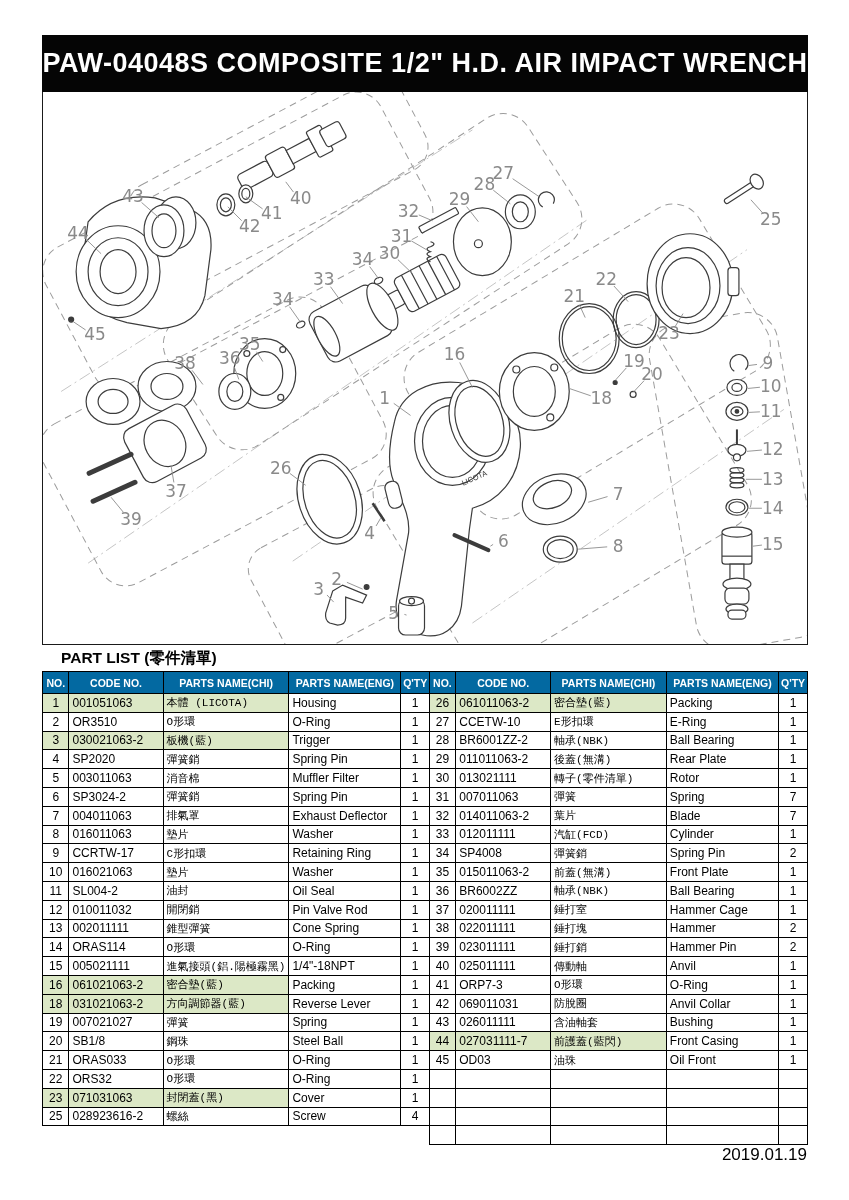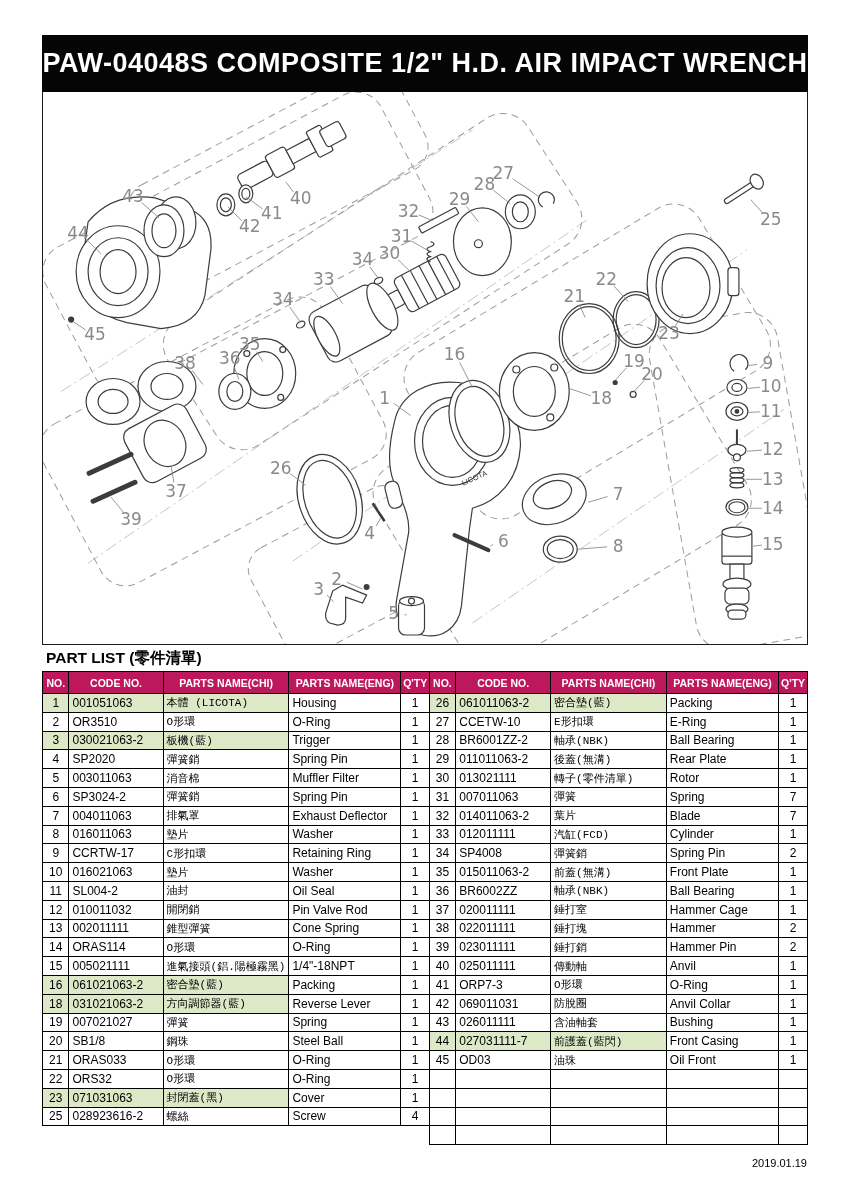--- a/index.html
+++ b/index.html
@@ -3,32 +3,32 @@
 <meta charset="utf-8">
 <style>
   html,body{margin:0;padding:0;background:#fff;}
   body{width:849px;height:1200px;position:relative;font-family:"Liberation Sans",sans-serif;color:#000;}
   .page{position:absolute;left:42px;top:35px;width:766px;}
   .title-bar{background:#050505;color:#fff;height:57px;display:flex;align-items:center;justify-content:center;
     font-size:27px;font-weight:bold;letter-spacing:.5px;font-family:"Liberation Sans",sans-serif;}
   .diagram-box{border:1.5px solid #1a1a1a;border-top:none;height:553px;background:#fff;box-sizing:border-box;overflow:hidden;}
   .diagram-box svg{display:block;width:100%;height:100%;}
   .plabel{font:17px "DejaVu Sans",sans-serif;fill:#8a8a8a;}
-  .partlist-title{font-weight:bold;font-size:15.5px;margin:3px 0 2px 4px;}
+  .partlist-title{font-weight:bold;font-size:15.5px;margin:3px 0 2px 19px;}
   .tables{display:flex;align-items:flex-start;}
   table{border-collapse:collapse;table-layout:fixed;}
   table.right{margin-left:-1.5px;}
   th,td{border:1.5px solid #000;box-sizing:border-box;overflow:hidden;white-space:nowrap;}
-  th{background:#be185d;color:#fff;font-size:10.5px;font-weight:bold;height:22px;padding:0 1px;text-align:center;}
+  th{background:#0369a1;color:#fff;font-size:10.5px;font-weight:bold;height:22px;padding:0 1px;text-align:center;}
   td{height:18.8px;font-size:12px;padding:0 3px;}
   td.col-no,td.col-qty{text-align:center;padding:0 1px;}
   td.col-chi{font-size:11px;font-family:Liberation Mono, monospace;}
   td.hl{background:#dce8c6;}
   .c-no{width:27px;} .c-code{width:96px;} .c-chi{width:117px;} .c-eng{width:113px;} .c-qty{width:29px;}
-  .date{ text-align:right;font-size:11px;margin-top:12px;padding-right:1px;}
+  .date{ text-align:right;font-size:17px;margin-top:0;padding-right:1px;}
   g.parts *{vector-effect:non-scaling-stroke;}
 </style>
 </head>
 <body>
 
 <div class="page">
 
   <div class="title-bar">
     <span>PAW-04048S COMPOSITE 1/2" H.D. AIR IMPACT WRENCH</span>
   </div>

